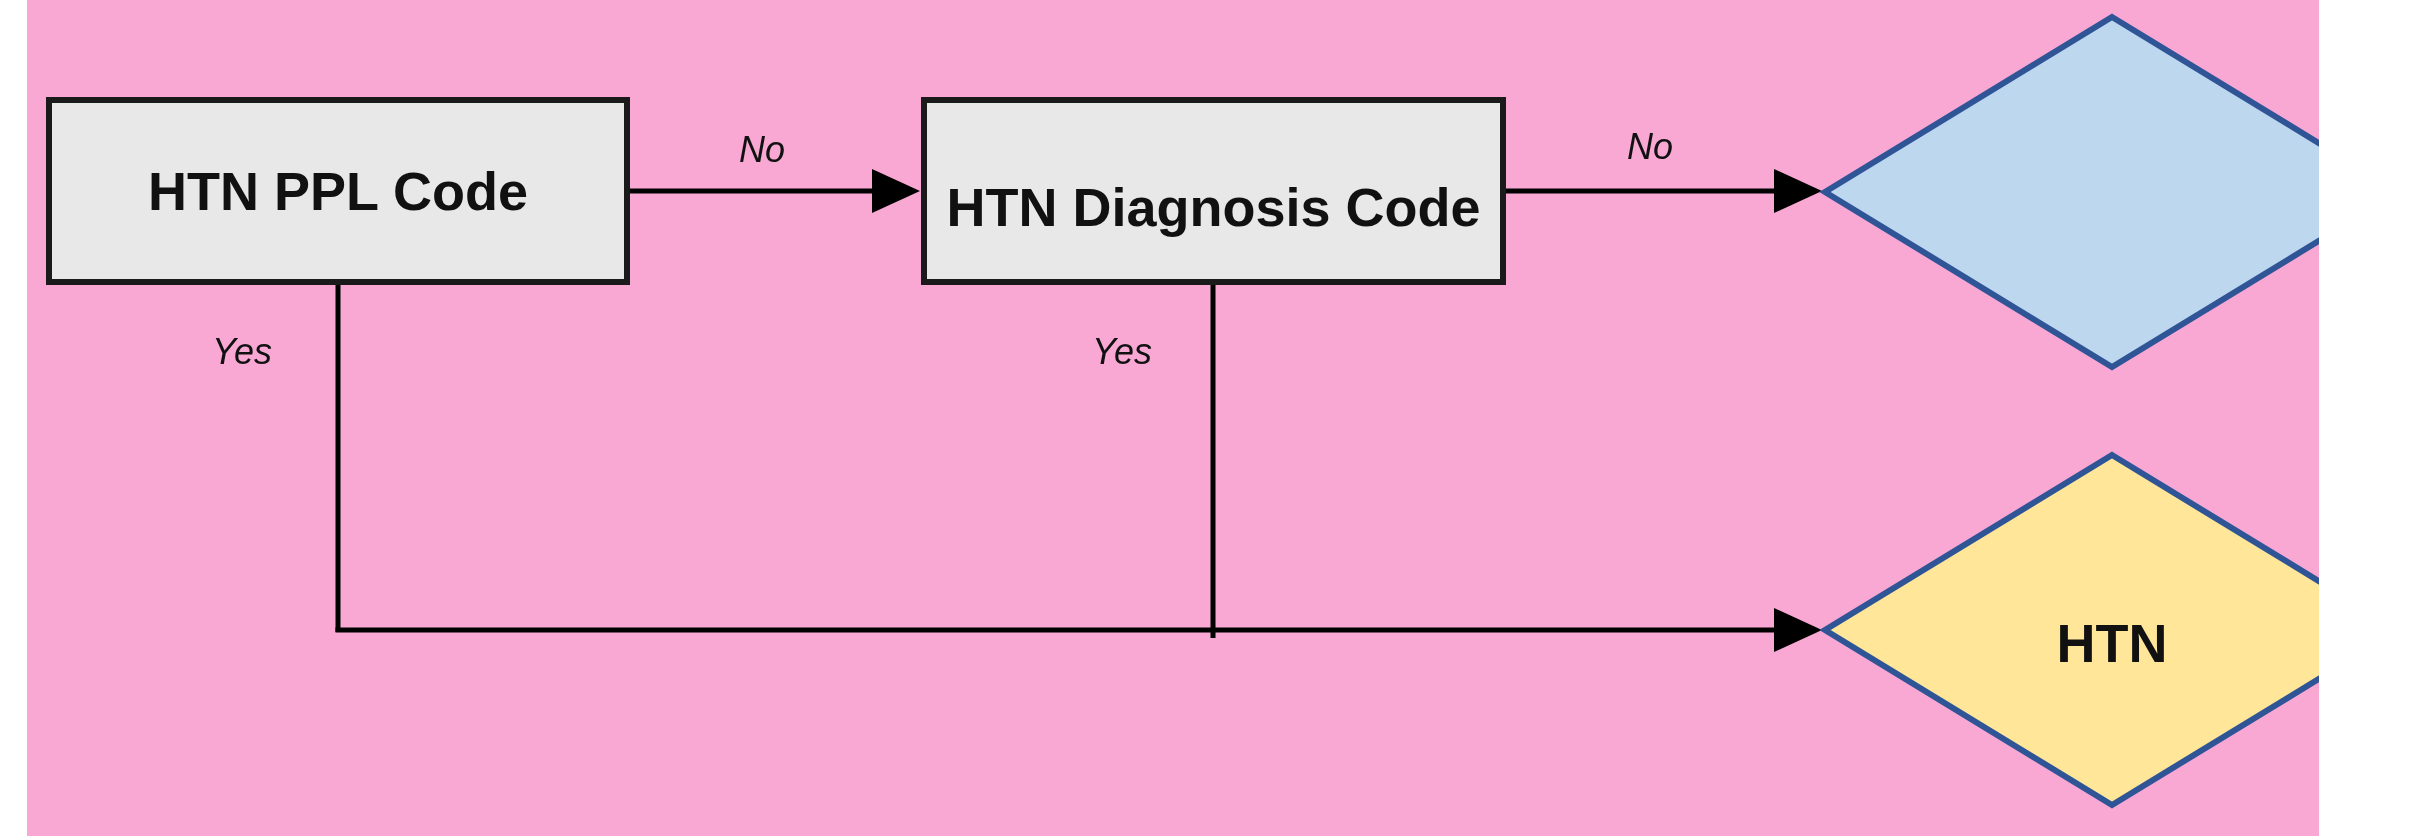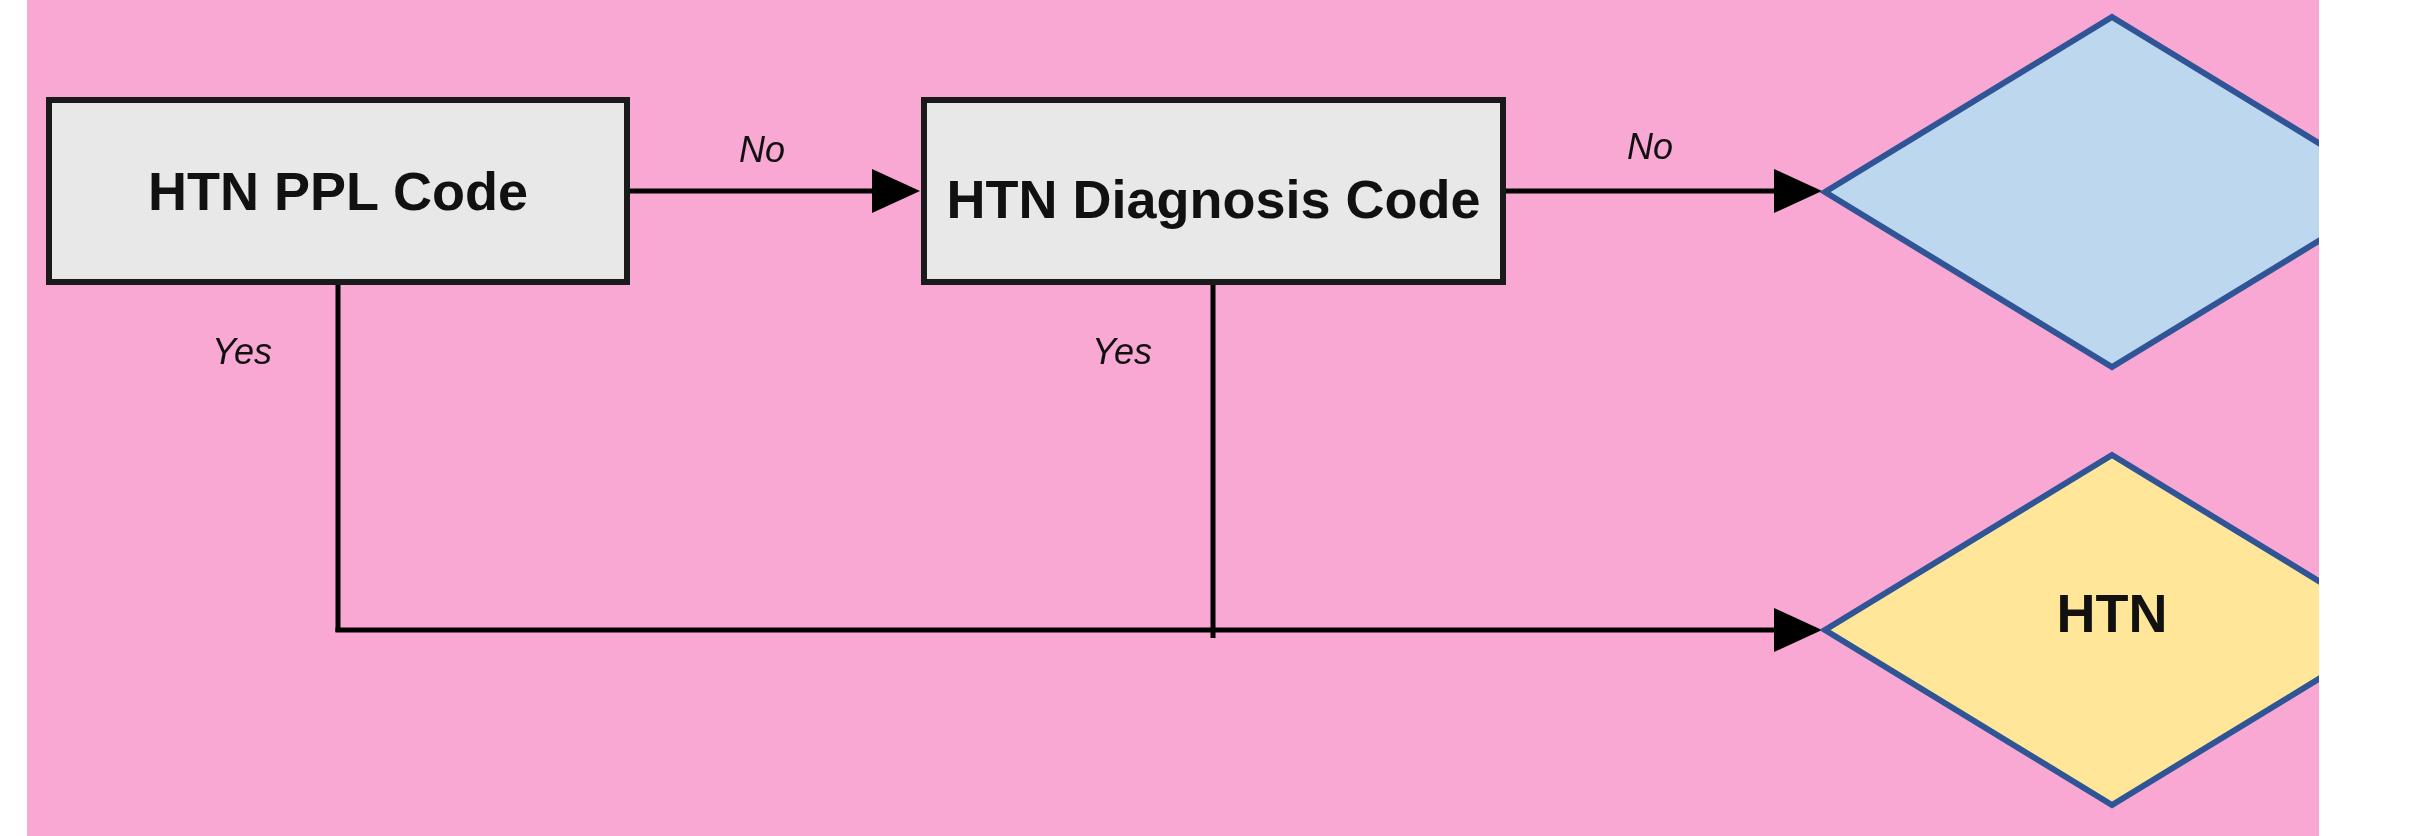--- a/index.html
+++ b/index.html
@@ -39,23 +39,23 @@
     font-size: 54px;
     letter-spacing: 0px;
   }
   .edge-label {
     font-style: italic;
     font-weight: 400;
     font-size: 36px;
   }
   
   .lbl-box1      { left: 22px;   top: 100px; width: 578px; height: 182px; }
-  .lbl-box2      { left: 897px;  top: 108px; width: 579px; height: 182px; }
+  .lbl-box2      { left: 897px;  top: 116px; width: 579px; height: 182px; }
   .lbl-no-htn    { left: 1798px; top: 17px;  width: 574px; height: 350px; }
-  .lbl-htn       { left: 1798px; top: 438px; width: 574px; height: 350px; }
+  .lbl-htn       { left: 1798px; top: 468px; width: 574px; height: 350px; }
   
   .lbl-no1  { left: 640px;  top: 112px; width: 190px; height: 76px; }
   .lbl-no2  { left: 1528px; top: 109px; width: 190px; height: 76px; }
   .lbl-yes1 { left: 115px;  top: 314px; width: 200px; height: 76px; }
   .lbl-yes2 { left: 995px;  top: 314px; width: 200px; height: 76px; }
 </style>
 </head>
 <body>
 
 <div class="canvas">

